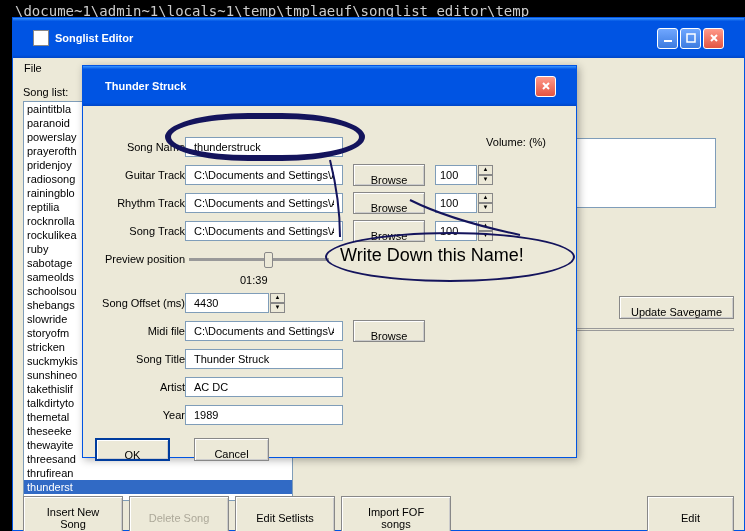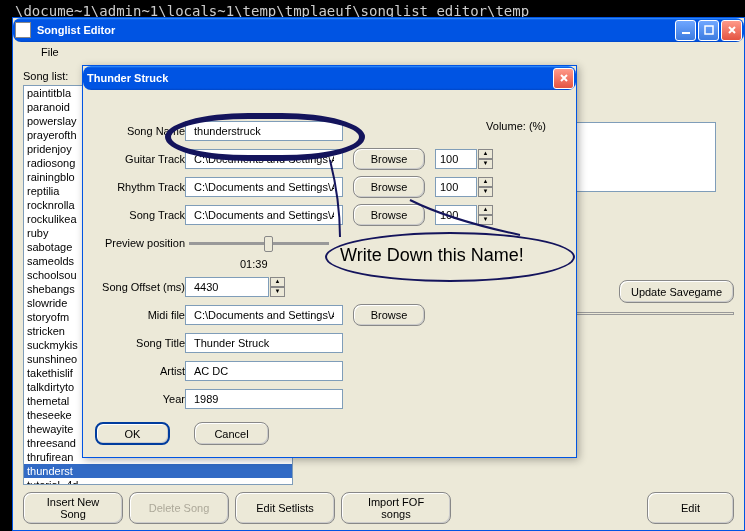--- a/index.html
+++ b/index.html
@@ -1,37 +1,37 @@
 <!DOCTYPE html>
 <html><head>
   <meta charset="utf-8">
   <style>
     * { box-sizing: border-box; margin: 0; padding: 0; font-family: Tahoma, sans-serif; font-size: 11px; }
     body { width: 745px; height: 531px; background: #000; position: relative; overflow: hidden; }
     
     .main-window { position: absolute; top: 17px; left: 12px; width: 733px; height: 514px; background: #ece9d8; border: 1px solid #0054e3; }
-    .titlebar { height: 24px; background: linear-gradient(to bottom, #3a95ff 0%, #0054e3 8%, #0054e3 92%, #0046c7 100%); display: flex; align-items: center; padding: 0 2px; border-radius: 8px; }
+    .titlebar { height: 40px; background: linear-gradient(to bottom, #3a95ff 0%, #0054e3 8%, #0054e3 92%, #0046c7 100%); display: flex; align-items: center; padding: 0 20px; }
     .titlebar-icon { width: 16px; height: 16px; background: #fff; margin-right: 4px; border: 1px solid #888; }
     .titlebar-text { color: white; font-weight: bold; flex: 1; padding-left: 2px; }
     .titlebar-buttons { display: flex; gap: 2px; }
     .tb-btn { width: 21px; height: 21px; background: linear-gradient(to bottom, #70a7ff, #3c7be0); border: 1px solid #fff; border-radius: 3px; display: flex; align-items: center; justify-content: center; color: white; font-weight: bold; cursor: pointer; }
     .tb-btn.close { background: linear-gradient(to bottom, #ff9a8a, #e35442); }
     .tb-btn svg { width: 10px; height: 10px; }
     
-    .menubar { height: 20px; background: #ece9d8; padding: 2px 20px; }
+    .menubar { height: 20px; background: #ece9d8; padding: 2px 3px; }
     .menu-item { padding: 2px 8px; display: inline-block; cursor: pointer; }
     
     .main-body { padding: 8px 10px; position: relative; height: calc(100% - 44px); }
     .songlist-label { position: absolute; top: 8px; left: 10px; }
     .songlist-box { position: absolute; top: 23px; left: 10px; width: 270px; height: 400px; background: white; border: 1px solid #7f9db9; overflow: hidden; }
     .songlist-item { padding: 1px 3px; cursor: pointer; white-space: nowrap; }
     .songlist-item.selected { background: #316ac5; color: white; }
     
     .bottom-buttons { position: absolute; bottom: 6px; left: 10px; right: 10px; display: flex; gap: 6px; }
-    .btn { background: #ece9d8; border: 1px solid #888; border-radius: 8px; padding: 3px 10px; cursor: pointer; box-shadow: inset 1px 1px 0 #fff, inset -1px -1px 0 #ccc; }
+    .btn { background: #ece9d8; border: 1px solid #888; border-radius: 0; padding: 9px 10px; cursor: pointer; box-shadow: inset 1px 1px 0 #fff, inset -1px -1px 0 #ccc; }
     .btn:disabled { color: #aca899; }
     .edit-btn-right { margin-left: auto; width: 87px; }
     
     
     .dialog { position: absolute; top: 65px; left: 82px; width: 495px; height: 393px; background: #ece9d8; border: 1px solid #0054e3; box-shadow: 2px 2px 8px rgba(0,0,0,0.3); z-index: 10; }
     .dialog .titlebar { background: linear-gradient(to bottom, #3a95ff 0%, #0054e3 8%, #0054e3 92%, #0046c7 100%); }
     .dialog-body { padding: 12px; position: relative; height: calc(100% - 24px); }
     
     .form-row { display: flex; align-items: center; margin-bottom: 6px; height: 22px; }
     .form-label { width: 90px; text-align: right; }

